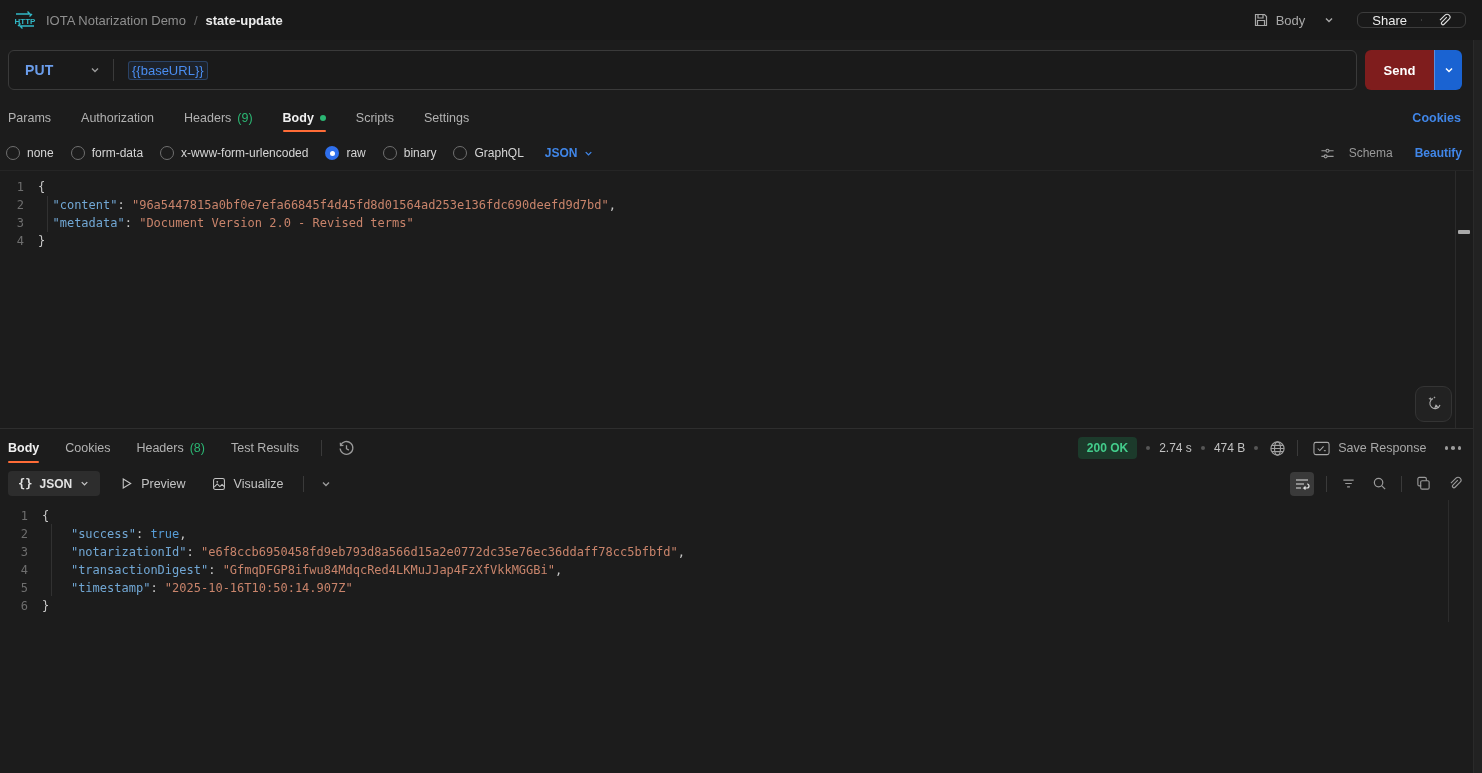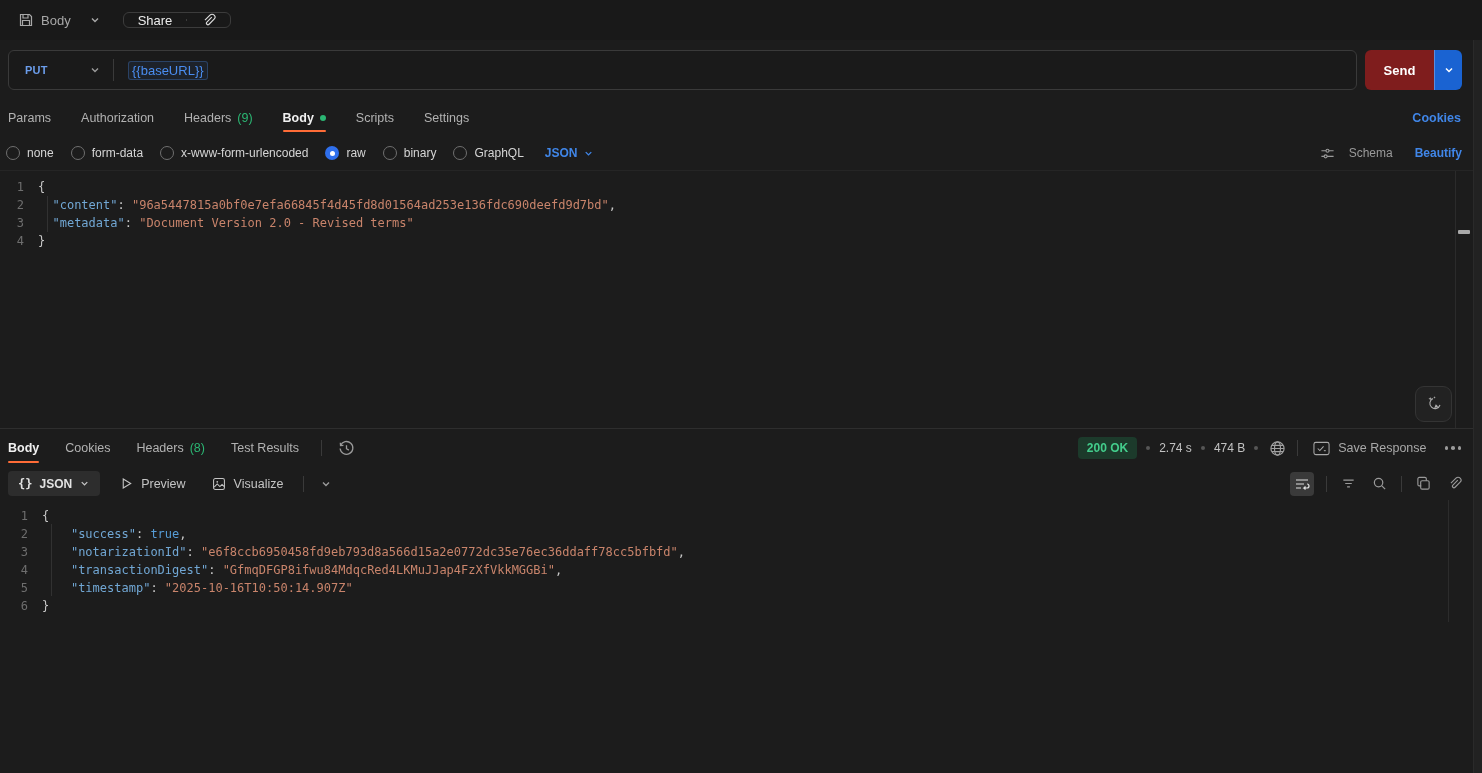--- a/index.html
+++ b/index.html
@@ -24,21 +24,21 @@
   .share-group button { background:none; border:none; color:#ececec; font-size:13px;
     font-family:inherit; cursor:pointer; padding:0 14px; display:flex; align-items:center; }
   .share-group .vdiv { width:1px; background:#3c3c3c; margin:6px 0; }
 
   
   .request-row { height:60px; display:flex; align-items:center; padding:0 20px 0 8px; gap:8px; flex:0 0 auto; }
   .url-box { flex:1; height:40px; border:1px solid #3a3a3a; border-radius:6px; background:#1a1a1a;
     display:flex; align-items:center; overflow:hidden; }
   .method { display:flex; align-items:center; justify-content:space-between; width:104px;
     padding:0 12px 0 16px; background:none; border:none; cursor:pointer; height:100%; }
-  .method-label { color:#6b9deb; font-weight:700; font-size:11px; letter-spacing:.2px; }
+  .method-label { color:#6b9deb; font-weight:700; font-size:14px; letter-spacing:.2px; }
   .url-box .vdiv2 { width:1px; height:22px; background:#3a3a3a; }
   .url-input { flex:1; display:flex; align-items:center; gap:2px; padding:0 12px 0 14px;
     font-size:13px; cursor:text; white-space:nowrap; overflow:hidden; }
   .var-chip { color:#4a8df0; background:rgba(74,141,240,0.08); border:1px solid rgba(74,141,240,0.30);
     border-radius:3px; padding:1px 3px; }
   .url-path { color:#e4e4e4; }
   .send-group { display:flex; height:40px; border-radius:6px; overflow:hidden; }
   .send-main { width:69px; background:#7f1d1d; color:#fff; border:none; font-size:13px;
     font-weight:700; font-family:inherit; cursor:pointer; }
   .send-caret { width:28px; background:#1a63d2; border:none; border-left:1px solid rgba(255,255,255,0.28);
@@ -126,20 +126,32 @@
 
   .right-gutter { position:absolute; top:40px; right:0; bottom:0; width:9px; background:#222222;
     border-left:1px solid #2a2a2a; }
 </style>
 </head>
 <body>
 
 <div class="app">
 
   <header class="topbar">
+    <div class="crumbs">
+      <span class="http-logo">
+        <svg width="26" height="20" viewBox="0 0 26 20">
+          <path d="M4 4 h14 l-2.5 -2.5 M20 4 l-2.5 2.5" stroke="#32b8c6" stroke-width="1.4" fill="none"></path>
+          <path d="M22 16 h-14 l2.5 2.5 M6 16 l2.5 -2.5" stroke="#32b8c6" stroke-width="1.4" fill="none"></path>
+          <text x="13" y="13.5" text-anchor="middle" font-family="Liberation Sans, sans-serif" font-size="8" font-weight="bold" fill="#32b8c6">HTTP</text>
+        </svg>
+      </span>
+      <span class="crumb-collection">IOTA Notarization Demo</span>
+      <span class="crumb-sep">/</span>
+      <span class="crumb-request">state-update</span>
+    </div>
     <div class="topbar-right">
       <button class="ghost-btn">
         <span>
           <svg width="16" height="16" viewBox="0 0 16 16" fill="none" stroke="#a8a8a8" stroke-width="1.2">
             <path d="M2.5 2.5 h9 l2 2 v9 h-11 z"></path>
             <path d="M5 2.5 v3.5 h5 v-3.5"></path>
             <path d="M4.5 13.5 v-5 h7 v5"></path>
           </svg>
         </span>
         <span>Body</span>

